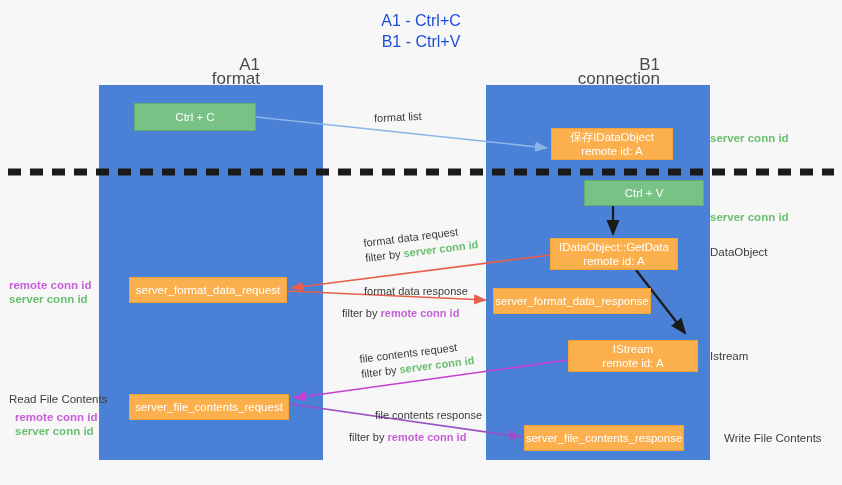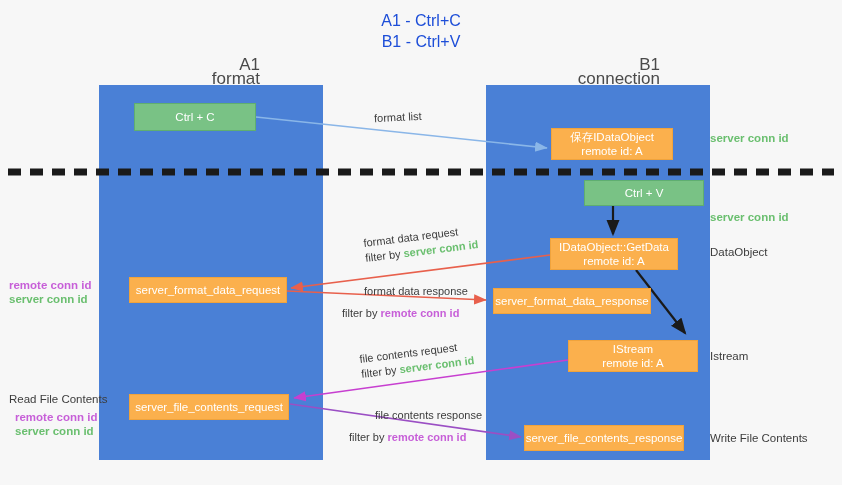--- a/index.html
+++ b/index.html
@@ -218,21 +218,21 @@
   </div>
 
   <div class="side-label c-green" style="left:710px; top:131px;">server conn id</div>
 
   <div class="side-label c-green" style="left:710px; top:210px;">server conn id</div>
 
   <div class="side-label" style="left:710px; top:245px;">DataObject</div>
 
   <div class="side-label" style="left:710px; top:349px;">Istream</div>
 
-  <div class="side-label" style="left:710px; top:431px;">Write File Contents</div>
+  <div class="side-label" style="left:710px; top:431px;padding-left:14px;">Write File Contents</div>
 
   <div class="side-label c-purple" style="left:9px; top:278px;">remote conn id</div>
   <div class="side-label c-green" style="left:9px; top:292px;">server conn id</div>
 
   <div class="side-label" style="left:9px; top:392px;">Read File Contents</div>
   <div class="side-label c-purple" style="left:15px; top:410px;">remote conn id</div>
   <div class="side-label c-green" style="left:15px; top:424px;">server conn id</div>
 
 </div>
 

